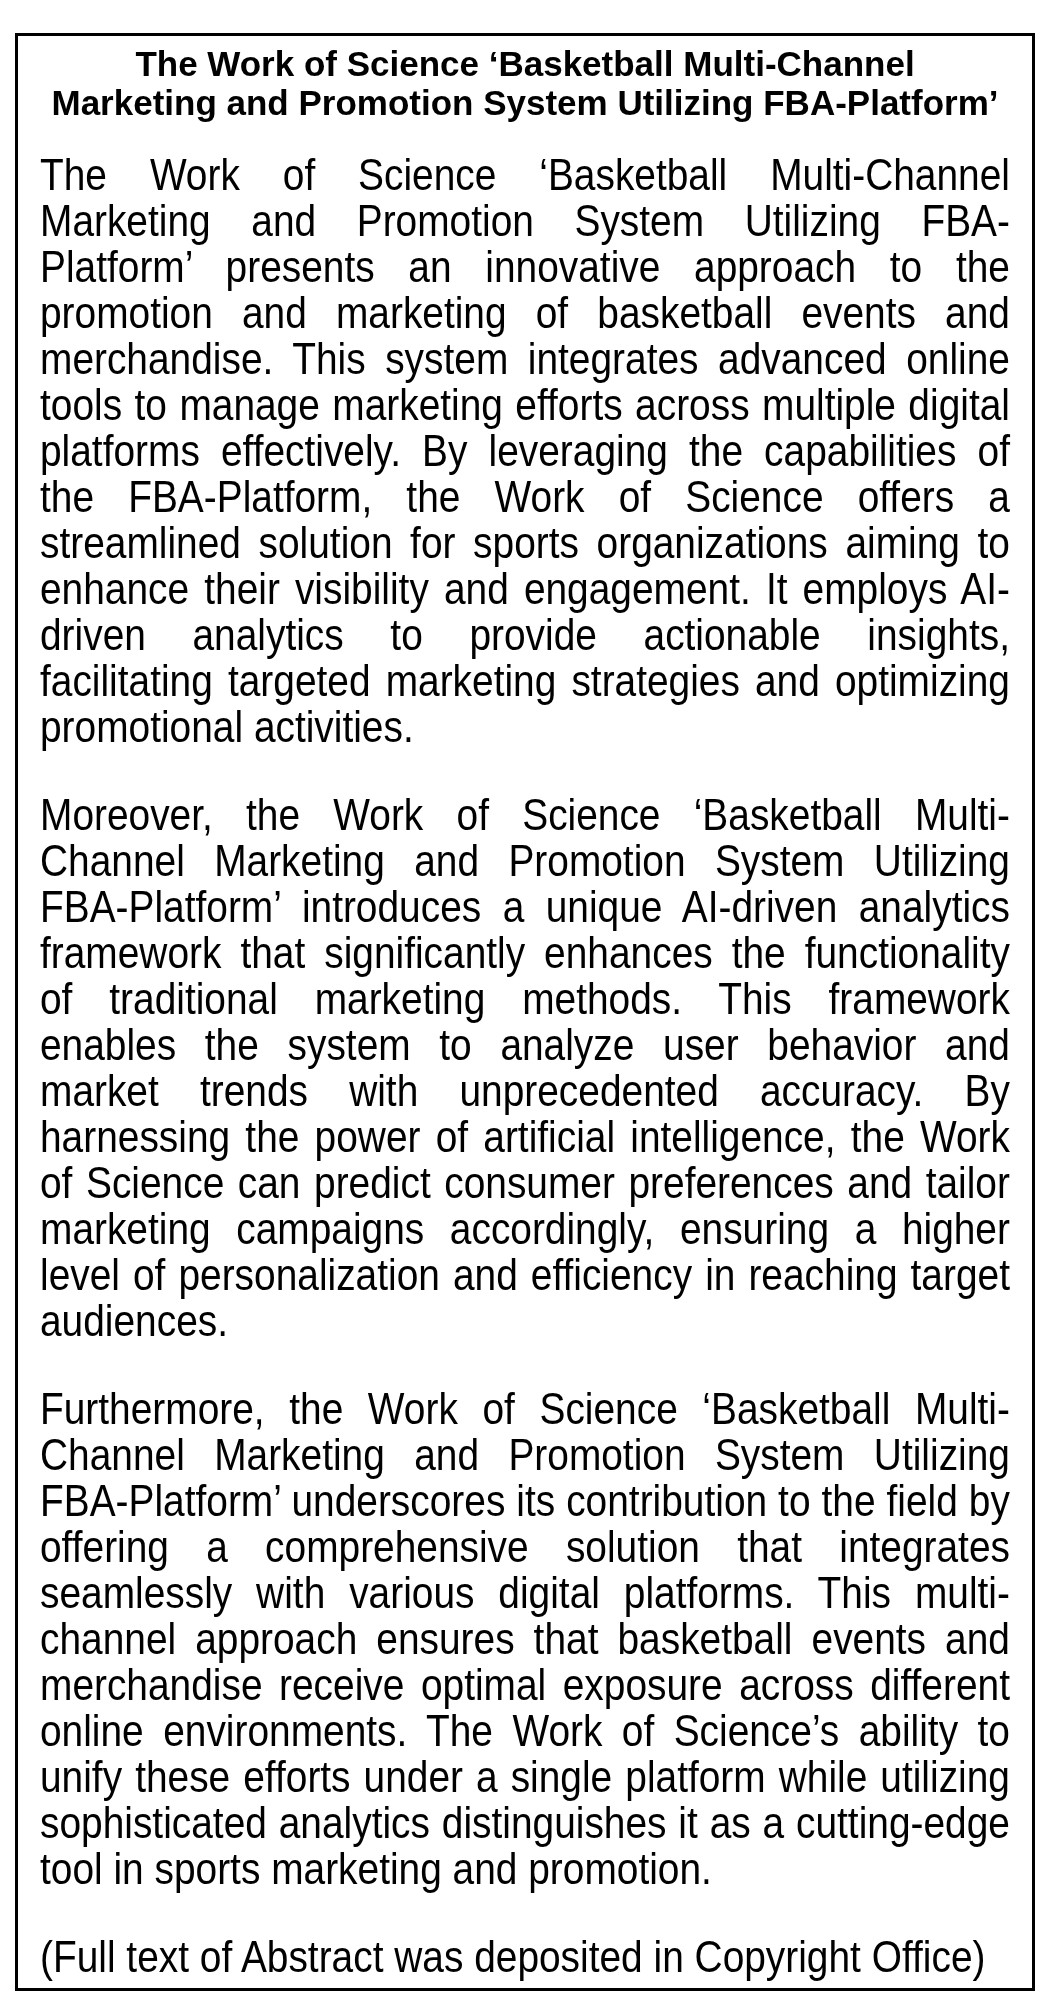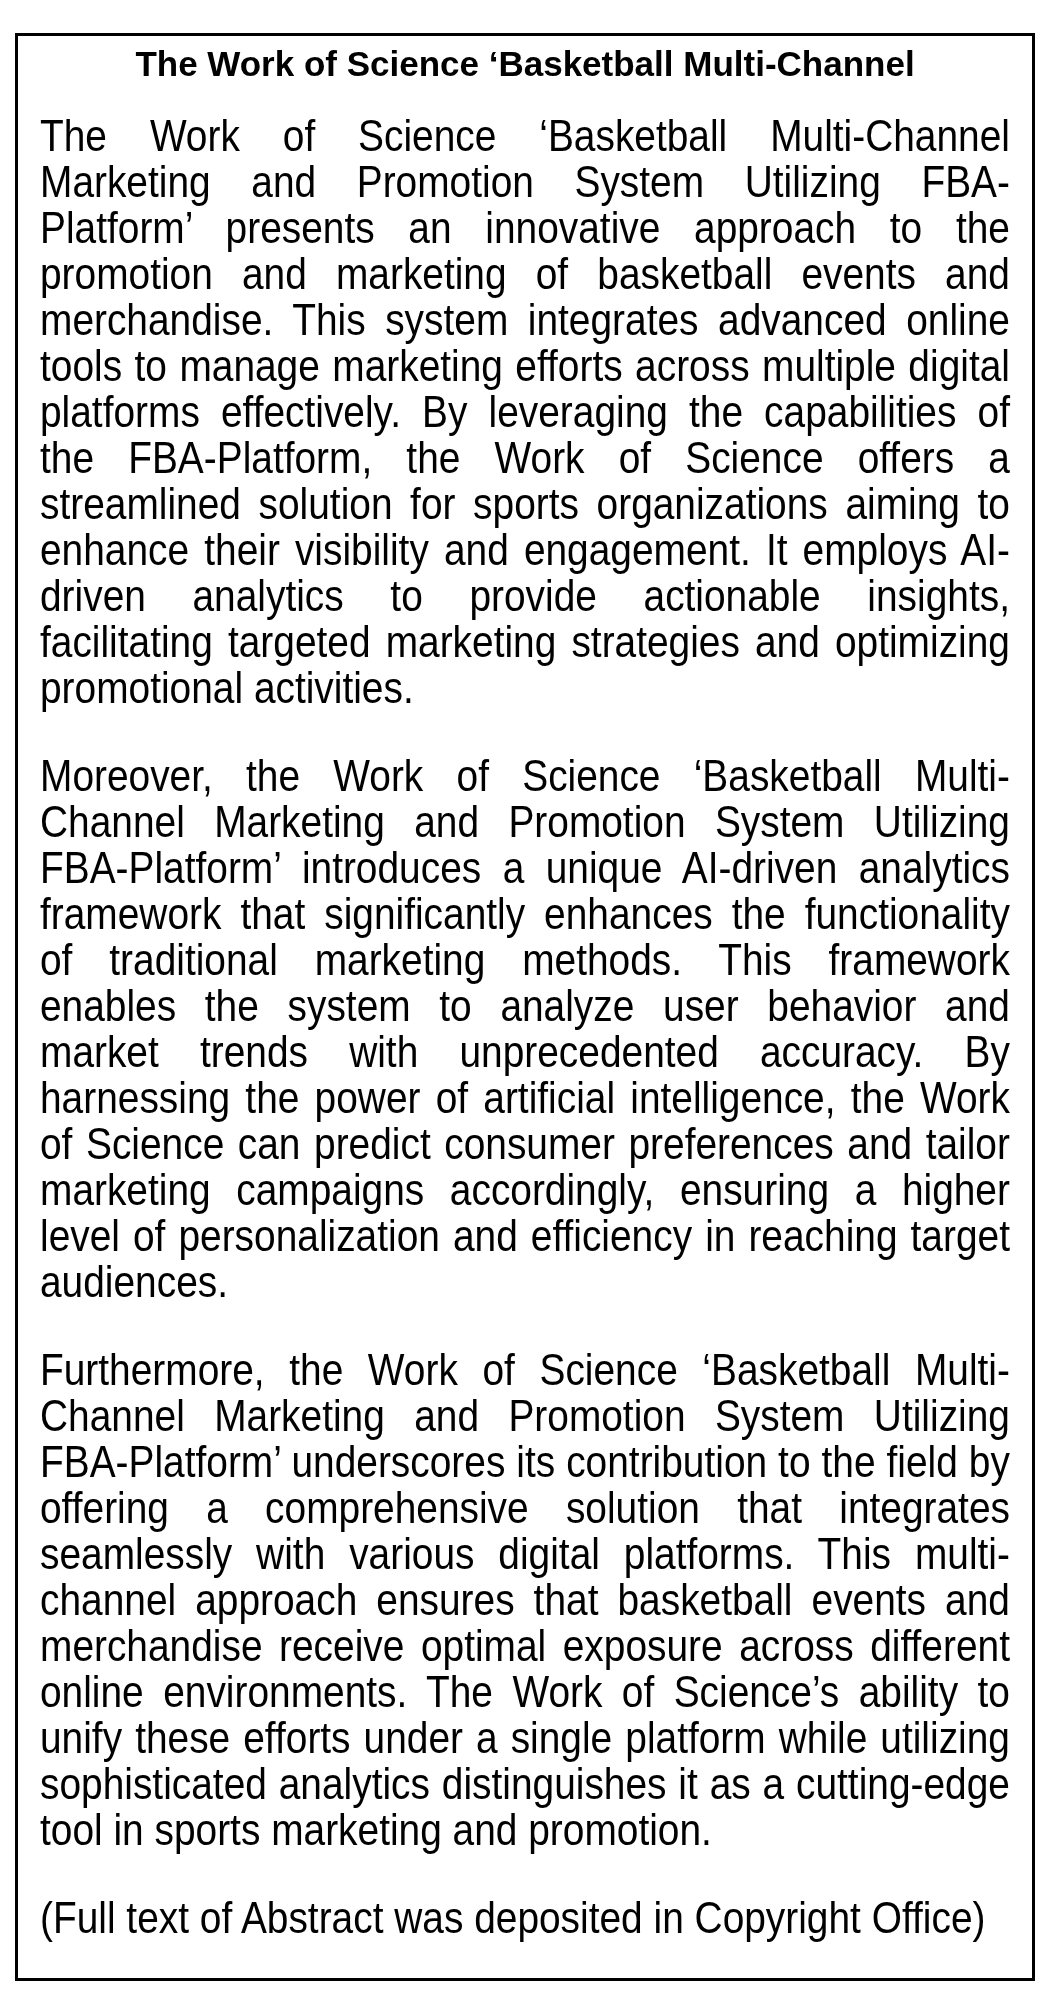--- a/index.html
+++ b/index.html
@@ -55,20 +55,21 @@
     color: #000000;
   }
 </style>
 </head>
 <body>
 
 <div class="page">
   <div class="abstract-box">
     <div class="title">
       <span class="title-line">The Work of Science ‘Basketball Multi-Channel</span>
+      <span class="title-line">Marketing and Promotion System Utilizing FBA-Platform’</span>
     </div>
     <div class="condensed">
       <p class="para">The Work of Science ‘Basketball Multi-Channel Marketing and Promotion System Utilizing FBA-Platform’ presents an innovative approach to the promotion and marketing of basketball events and merchandise. This system integrates advanced online tools to manage marketing efforts across multiple digital platforms effectively. By leveraging the capabilities of the FBA-Platform, the Work of Science offers a streamlined solution for sports organizations aiming to enhance their visibility and engagement. It employs AI-driven analytics to provide actionable insights, facilitating targeted marketing strategies and optimizing promotional activities.</p>
       <p class="para">Moreover, the Work of Science ‘Basketball Multi-Channel Marketing and Promotion System Utilizing FBA-Platform’ introduces a unique AI-driven analytics framework that significantly enhances the functionality of traditional marketing methods. This framework enables the system to analyze user behavior and market trends with unprecedented accuracy. By harnessing the power of artificial intelligence, the Work of Science can predict consumer preferences and tailor marketing campaigns accordingly, ensuring a higher level of personalization and efficiency in reaching target audiences.</p>
       <p class="para">Furthermore, the Work of Science ‘Basketball Multi-Channel Marketing and Promotion System Utilizing FBA-Platform’ underscores its contribution to the field by offering a comprehensive solution that integrates seamlessly with various digital platforms. This multi-channel approach ensures that basketball events and merchandise receive optimal exposure across different online environments. The Work of Science’s ability to unify these efforts under a single platform while utilizing sophisticated analytics distinguishes it as a cutting-edge tool in sports marketing and promotion.</p>
       <p class="footer-note">(Full text of Abstract was deposited in Copyright Office)</p>
     </div>
   </div>
 </div>
 

